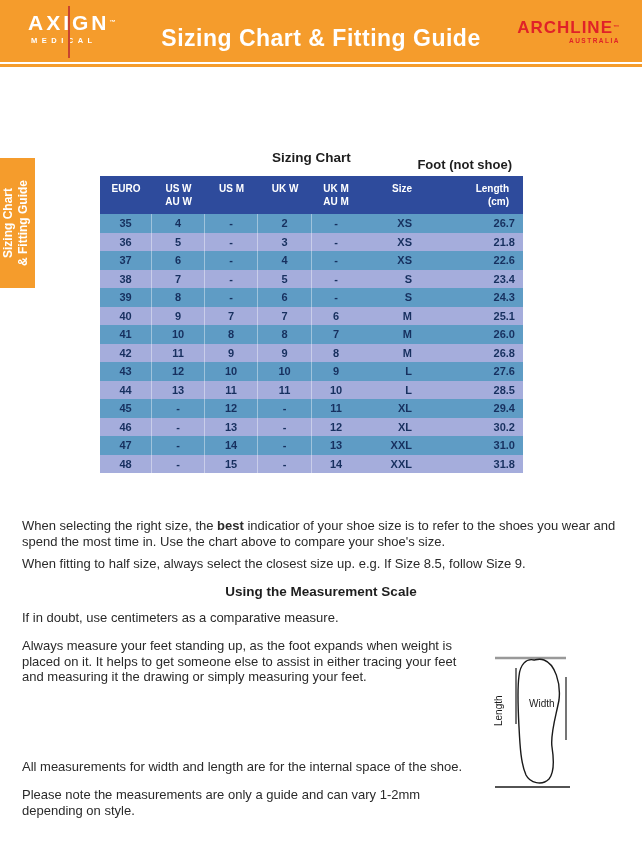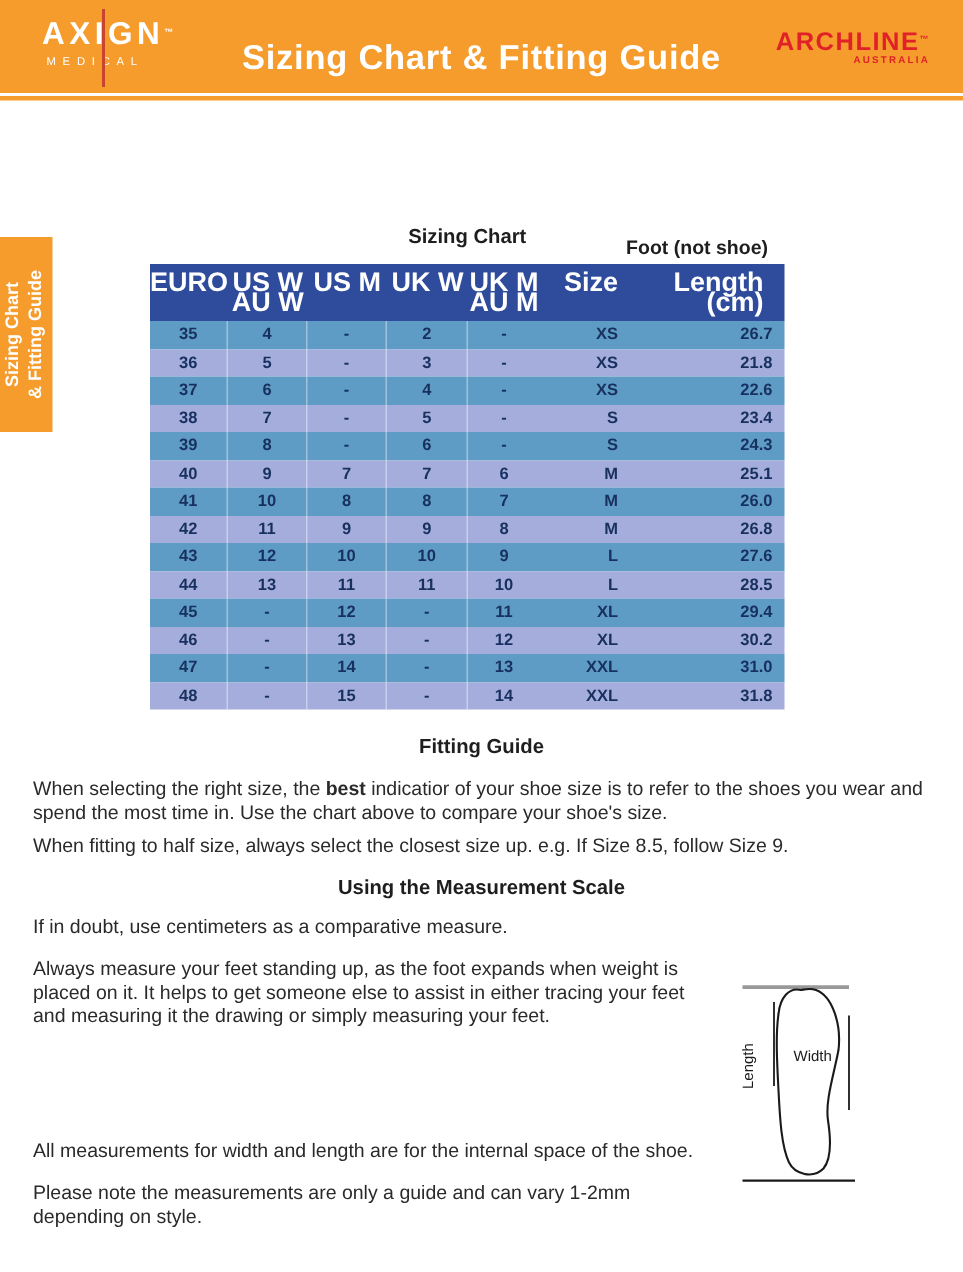--- a/index.html
+++ b/index.html
@@ -5,21 +5,21 @@
   html,body{margin:0;padding:0;background:#fff;}
   .page{position:relative;width:642px;height:848px;background:#fff;overflow:hidden;
         font-family:"Liberation Sans",sans-serif;color:#2a2a2a;}
 
   
   .banner{position:absolute;left:0;top:0;width:642px;height:62px;background:#F59C2C;}
   .banner-rule{position:absolute;left:0;top:64px;width:642px;height:3px;background:#F59C2C;}
   .axign{position:absolute;left:28px;top:12px;color:#fff;}
   .axign-name{font-size:21px;font-weight:bold;letter-spacing:3px;line-height:21px;}
   .axign-tm{font-size:6px;vertical-align:top;letter-spacing:0;}
-  .axign-sub{font-size:7.5px;font-weight:normal;letter-spacing:4.5px;margin-top:3px;padding-left:3px;}
+  .axign-sub{font-size:7.5px;font-weight:bold;letter-spacing:4.5px;margin-top:3px;padding-left:3px;}
   .axign-line{position:absolute;left:68px;top:6px;width:2px;height:52px;background:#C8442F;}
   .banner-title{position:absolute;left:0;top:25px;width:642px;text-align:center;
                 color:#fff;font-size:23px;font-weight:bold;letter-spacing:0.5px;}
   .archline{position:absolute;right:22px;top:19px;text-align:right;color:#E02228;}
   .archline-name{font-size:17px;font-weight:bold;letter-spacing:1px;line-height:17px;}
   .archline-tm{font-size:6px;vertical-align:top;}
   .archline-sub{font-size:6.5px;font-weight:bold;letter-spacing:1.5px;margin-top:1px;}
 
   
   .side-tab{position:absolute;left:0;top:158px;width:35px;height:130px;background:#F59C2C;}
@@ -27,21 +27,21 @@
                   transform:translate(-50%,-50%) rotate(-90deg);
                   color:#fff;font-size:12px;font-weight:bold;text-align:center;line-height:15px;}
 
   
   .chart-title{position:absolute;left:100px;top:150px;width:423px;text-align:center;
                font-size:13.5px;font-weight:bold;color:#1e1e1e;}
   .foot-note{position:absolute;right:130px;top:157px;font-size:13px;font-weight:bold;color:#1e1e1e;}
   .stable{position:absolute;left:100px;top:176px;width:423px;}
   .srow{display:grid;grid-template-columns:52px 53px 53px 54px 48px 52px 111px;}
   .shead{background:#2E4B9C;color:#fff;height:38px;}
-  .shead .scell{padding-top:6px;font-size:18px;font-weight:bold;line-height:13px;text-align:center;}
+  .shead .scell{padding-top:6px;font-size:10px;font-weight:bold;line-height:13px;text-align:center;}
   .sbody .srow{height:18.5px;align-items:center;}
   .sbody .scell{font-size:11px;font-weight:bold;color:#17305F;text-align:center;line-height:18.5px;}
   .sbody .srow:nth-child(odd){background:#5F9CC5;}
   .sbody .srow:nth-child(even){background:#A5ADDC;}
   .scell.c5{text-align:right;padding-left:9px;}
   .scell.c6{text-align:right;padding-right:8px;}
   .shead .scell.c6{padding-right:14px;}
   .sbody .scell.sep{border-right:1px solid rgba(255,255,255,0.4);}
 
   
@@ -232,21 +232,20 @@
           <div class="scell c1 sep">-</div>
           <div class="scell c2 sep">15</div>
           <div class="scell c3 sep">-</div>
           <div class="scell c4">14</div>
           <div class="scell c5">XXL</div>
           <div class="scell c6">31.8</div>
         </div>
       </div>
   </div>
 
-  <div class="h2" style="top:490px;">Fitting Guide</div>
   <p class="para" style="top:518px;width:600px;"><span>When selecting the right size, the </span><span class="bold">best</span><span> indicatior of your shoe size is to refer to the shoes you wear and spend the most time in. Use the chart above to compare your shoe's size.</span></p>
   <p class="para" style="top:556px;width:600px;">When fitting to half size, always select the closest size up. e.g. If Size 8.5, follow Size 9.</p>
 
   <div class="h2" style="top:584px;">Using the Measurement Scale</div>
   <p class="para" style="top:638px;width:452px;">Always measure your feet standing up, as the foot expands when weight is placed on it. It helps to get someone else to assist in either tracing your feet and measuring it the drawing or simply measuring your feet.</p>
   <p class="para" style="top:610px;width:600px;">If in doubt, use centimeters as a comparative measure.</p>
   <p class="para" style="top:759px;width:600px;">All measurements for width and length are for the internal space of the shoe.</p>
   <p class="para" style="top:787px;width:440px;">Please note the measurements are only a guide and can vary 1-2mm depending on style.</p>
 
   <svg class="foot-diagram" viewBox="0 0 95 142">

